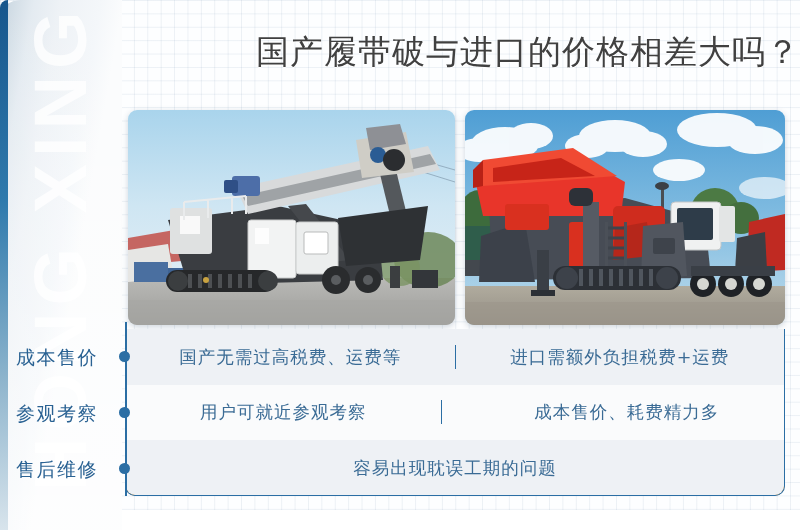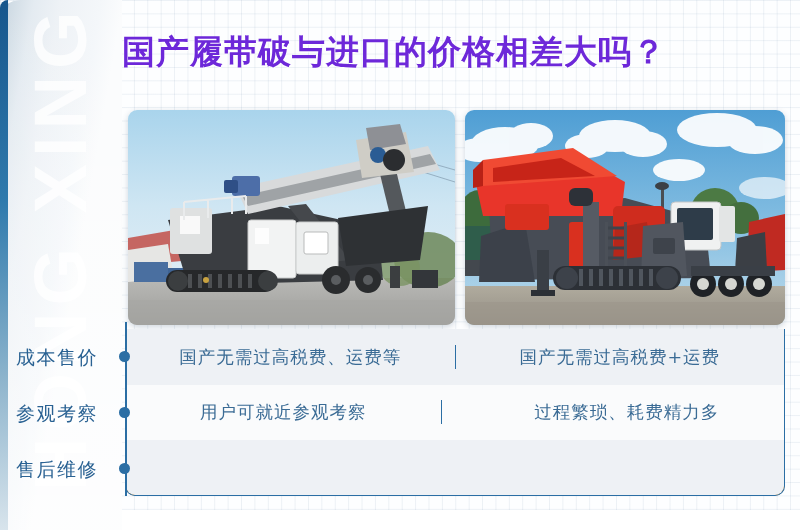--- a/index.html
+++ b/index.html
@@ -64,25 +64,25 @@
     line-height: 140px;
     white-space: nowrap;
     user-select: none;
   }
 
   
   .title {
     position: absolute;
     left: 122px; top: 30px;
     width: 678px;
-    text-align: left;
+    text-align: right;
     font-size: 33px;
-    font-weight: 700;
+    font-weight: 400;
     letter-spacing: 1px;
-    color: #6d28d9;
+    color: #404040;
     text-shadow: 0 1px 0 rgba(255,255,255,0.9);
     white-space: nowrap;
   }
 
   
   .photo {
     position: absolute;
     top: 110px;
     height: 215px;
     border-radius: 9px;
@@ -351,27 +351,28 @@
       <rect x="72" y="140" width="12" height="44" fill="#3a3f46"></rect>
       <rect x="66" y="180" width="24" height="6" fill="#2c3036"></rect>
 
       <rect x="0" y="192" width="320" height="23" fill="#9c978c" opacity="0.65"></rect>
     </svg>
   </div>
 
   <div class="table-wrap">
     <div class="row shade">
       <div class="cell sep">国产无需过高税费、运费等</div>
-      <div class="cell">国产无需过高税费+运费</div>
+      <div class="cell">进口需额外负担税费+运费</div>
     </div>
     <div class="row plain">
       <div class="cell sep">用户可就近参观考察</div>
-      <div class="cell">过程繁琐、耗费精力多</div>
+      <div class="cell">成本售价、耗费精力多</div>
     </div>
     <div class="row shade">
+      <div class="cell">容易出现耽误工期的问题</div>
     </div>
   </div>
 
   <div class="rail"></div>
 
   <div class="label" style="top:345px;">成本售价</div>
   <div class="dot" style="top:351px;"></div>
 
   <div class="label" style="top:401px;">参观考察</div>
   <div class="dot" style="top:407px;"></div>

